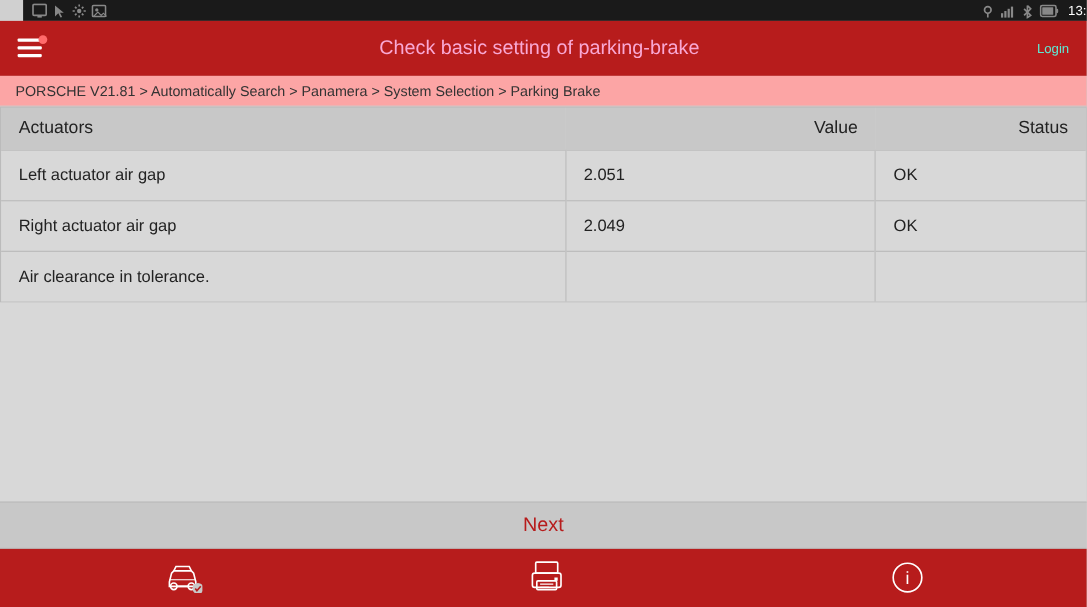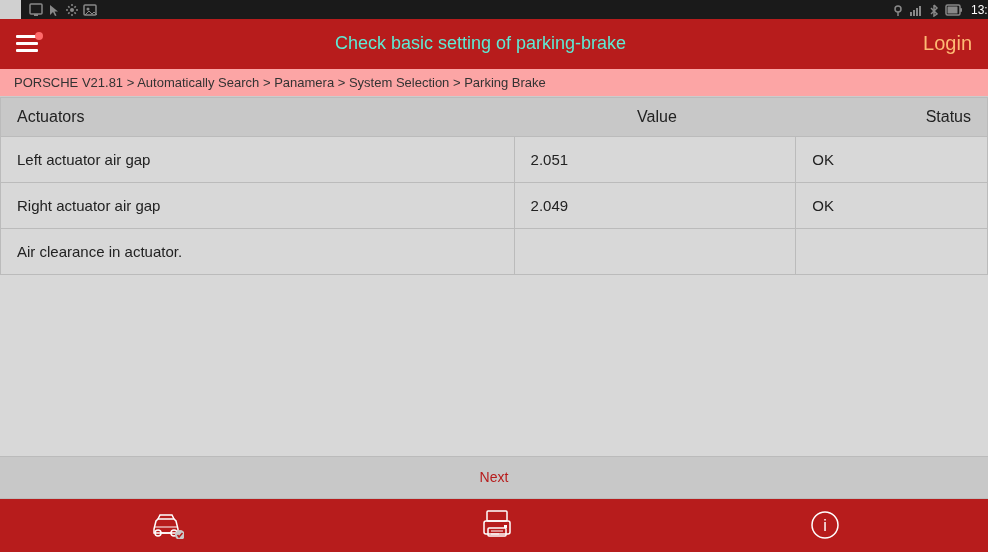--- a/index.html
+++ b/index.html
@@ -62,29 +62,29 @@
     .header-menu .dot {
       position: absolute;
       top: -3px;
       right: -5px;
       width: 8px;
       height: 8px;
       background: #ff6b6b;
       border-radius: 50%;
     }
     .header-title {
-      color: #5eead4;
+      color: #f9a8d4;
       font-size: 18px;
       font-weight: normal;
       text-align: center;
       flex: 1;
     }
     .header-login {
-      color: #fdba74;
-      font-size: 20px;
+      color: #5eead4;
+      font-size: 12px;
       cursor: pointer;
     }
 
     
     .breadcrumb {
       width: 100%;
       background: #fca5a5;
       padding: 6px 14px;
       font-size: 13px;
       color: #333;
@@ -101,21 +101,21 @@
     }
     .data-table thead th {
       padding: 10px 16px;
       text-align: left;
       font-size: 16px;
       font-weight: normal;
       color: #222;
       border-bottom: 1px solid #bbb;
     }
     .data-table thead th:nth-child(2) {
-      text-align: center;
+      text-align: right;
       padding-left: 20px;
     }
     .data-table thead th:nth-child(3) {
       text-align: right;
     }
     .data-table tbody tr {
       border-bottom: 1px solid #bbb;
     }
     .data-table tbody tr:last-child {
       border-bottom: none;
@@ -156,21 +156,21 @@
       height: 44px;
       background: #c8c8c8;
       display: flex;
       align-items: center;
       justify-content: center;
       border-top: 1px solid #bbb;
       border-bottom: 1px solid #bbb;
     }
     .next-button {
       color: #b71c1c;
-      font-size: 14px;
+      font-size: 18px;
       cursor: pointer;
       background: none;
       border: none;
       font-family: Arial, sans-serif;
     }
 
     
     .bottom-toolbar {
       width: 100%;
       height: 56px;
@@ -278,21 +278,21 @@
           <td>Left actuator air gap</td>
           <td>2.051</td>
           <td>OK</td>
         </tr>
         <tr>
           <td>Right actuator air gap</td>
           <td>2.049</td>
           <td>OK</td>
         </tr>
         <tr>
-          <td>Air clearance in actuator.</td>
+          <td>Air clearance in tolerance.</td>
           <td></td>
           <td></td>
         </tr>
       </tbody>
     </table>
   </div>
 
   <div class="content-area"></div>
 
   <div class="next-bar">

